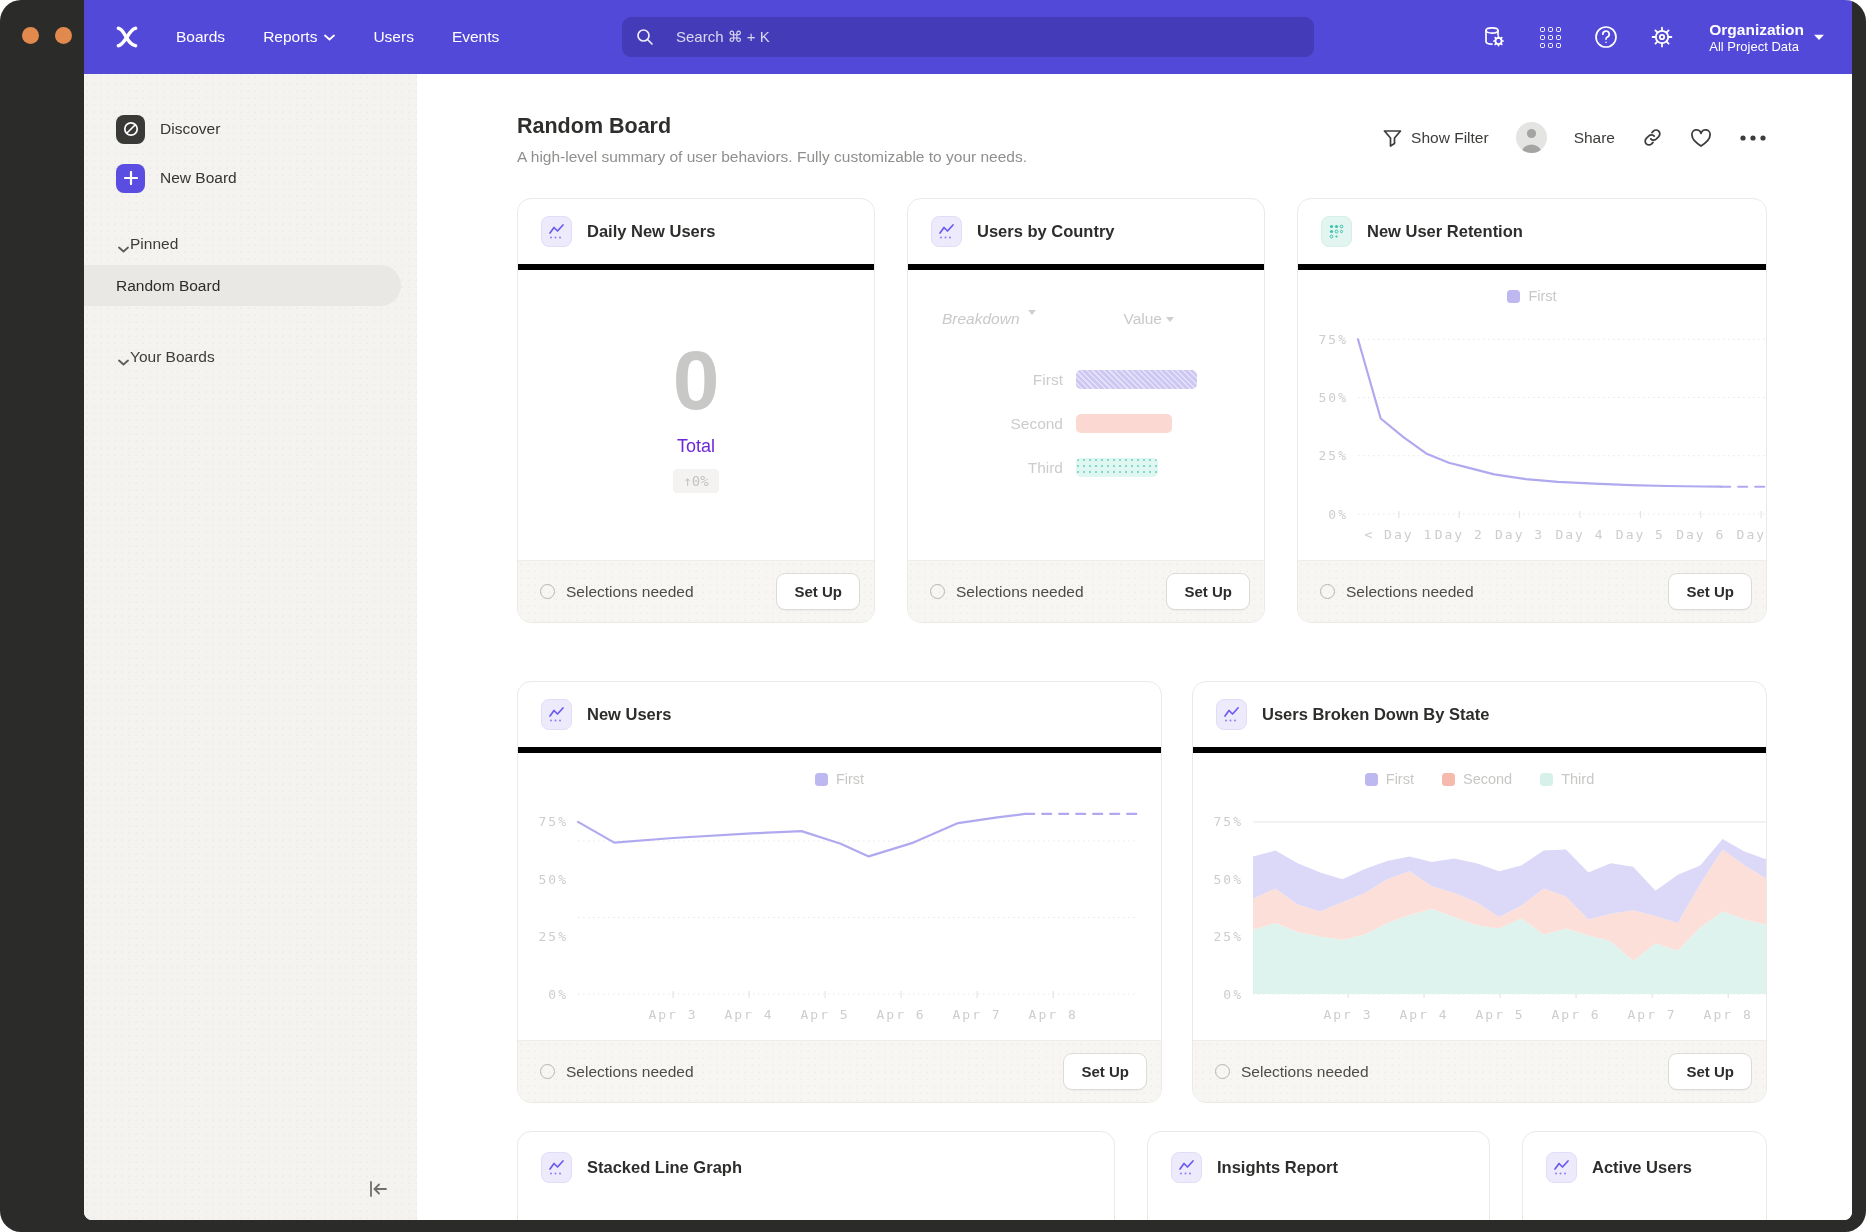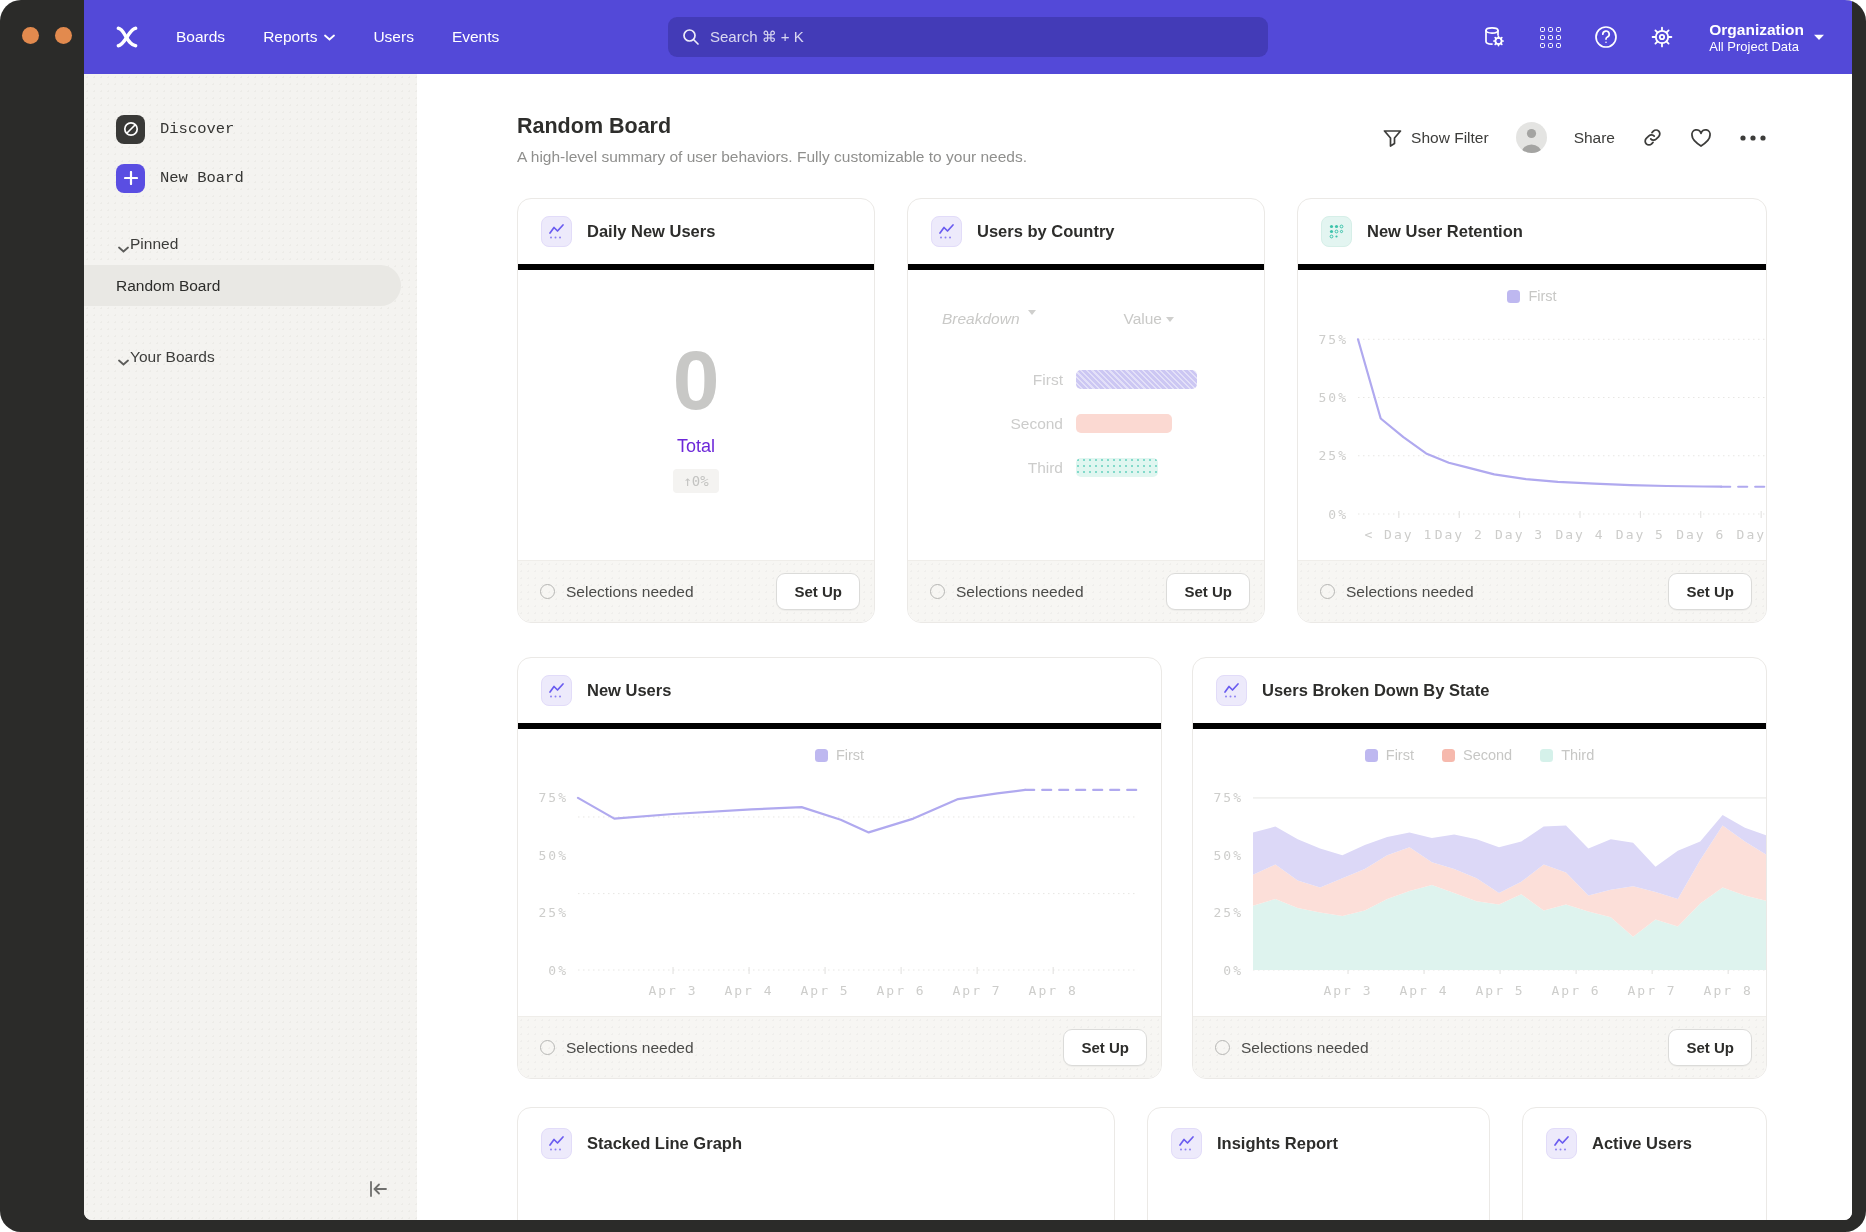--- a/index.html
+++ b/index.html
@@ -18,38 +18,38 @@
   .app { flex:1; margin:0 14px 12px 14px; border-radius:0 0 8px 8px; overflow:hidden;
          display:flex; flex-direction:column; background:#fff; }
 
   
   .topnav { height:74px; flex:0 0 74px; background:#5349d8; display:flex; align-items:center;
             padding:0 28px; position:relative; color:#fff; }
   .logo { width:30px; height:30px; display:flex; align-items:center; justify-content:center; margin-right:34px; }
   .nav-items { display:flex; align-items:center; gap:38px; font-size:15.5px; }
   .nav-item { display:flex; align-items:center; gap:7px; color:#fff; cursor:pointer; }
   .search { position:absolute; left:50%; top:50%; transform:translate(-50%,-50%);
-            width:600px; height:40px; border-radius:9px; background:rgba(15,10,70,0.22);
-            display:flex; align-items:center; padding:0 14px; gap:10px; }
+            width:692px; height:40px; border-radius:9px; background:rgba(15,10,70,0.22);
+            display:flex; align-items:center; padding:0 14px; gap:22px; }
   .search .ph { color:rgba(255,255,255,0.8); font-size:15px; }
   .nav-right { margin-left:auto; display:flex; align-items:center; gap:30px; }
   .nav-icon { width:26px; height:26px; display:flex; align-items:center; justify-content:center; }
   .grid-icon { display:grid; grid-template-columns:repeat(3,5px); grid-template-rows:repeat(3,5px); gap:3px; }
   .grid-icon span { width:5px; height:5px; border:1.4px solid #fff; border-radius:1.5px; }
   .org { display:flex; align-items:center; gap:10px; margin-left:4px; }
   .org-name { font-size:15.5px; font-weight:700; line-height:1.25; }
   .org-scope { font-size:13px; }
 
   
   .bodyrow { flex:1; display:flex; overflow:hidden; }
   .sidebar { width:333px; flex:0 0 333px; background:#f4f3f0; position:relative;
              background-image:radial-gradient(rgba(110,110,95,0.06) 1px, transparent 1px); background-size:7px 7px;
              padding-top:40px; }
   .side-item { display:flex; align-items:center; gap:15px; padding-left:32px; height:30px; margin-bottom:19px;
-               font-size:15.5px; color:#353533; cursor:pointer;font-family:Liberation Mono, monospace; }
+               font-size:15.5px; color:#353533; cursor:pointer; }
   .side-ic { width:29px; height:29px; border-radius:8px; display:flex; align-items:center; justify-content:center; }
   .side-ic.dark { background:#393937; }
   .side-ic.purple { background:#5a4ee2; }
   .side-section { display:flex; align-items:flex-end; gap:1px; padding-left:34px; height:24px;
                   margin-top:36px; margin-bottom:12px; font-size:15.5px; color:#3c3c3a; cursor:pointer; }
   .side-pill { width:calc(100% - 16px); height:41px; background:#e9e8e4; border-radius:0 21px 21px 0;
                display:flex; align-items:center; padding-left:32px; font-size:15.5px; color:#2c2c2a; cursor:pointer; }
   .collapse-btn { position:absolute; bottom:18px; right:26px; width:26px; height:26px; cursor:pointer;
                   display:flex; align-items:center; justify-content:center; }
 
@@ -61,21 +61,21 @@
   .board-sub { margin-top:9px; font-size:15.5px; color:#8f8f8d; }
   .board-actions { display:flex; align-items:center; gap:27px; margin-top:8px; color:#3c3c3a; }
   .act { display:flex; align-items:center; gap:9px; font-size:15.5px; color:#3c3c3a; cursor:pointer;
          background:none; border:none; font-family:inherit; }
   .avatar { width:31px; height:31px; border-radius:50%; background:#e4e4e2; display:flex; align-items:flex-end;
             justify-content:center; overflow:hidden; cursor:pointer; }
 
   
   .row { display:grid; }
   .row1 { margin-top:32px; grid-template-columns:358px 358px 1fr; gap:32px; }
-  .row2 { margin-top:34px; grid-template-columns:645px 1fr; gap:30px; }
+  .row2 { margin-top:58px; grid-template-columns:645px 1fr; gap:30px; }
   .row3 { margin-top:28px; grid-template-columns:598px 343px 1fr; gap:32px; }
   .card { background:#fff; border:1px solid #ebe9e6; border-radius:14px; display:flex; flex-direction:column;
           overflow:hidden; }
   .row1 .card { height:425px; } .row2 .card { height:422px; } .row3 .card { height:180px; }
   .card-head { height:71px; flex:0 0 71px; display:flex; align-items:center; gap:15px; padding:0 23px;
                border-bottom:6px solid #000000; }
   .card-ic { width:31px; height:31px; border-radius:8px; display:flex; align-items:center; justify-content:center; }
   .card-ic.purple { background:#edeafb; border:1px solid #e2dcf9; }
   .card-ic.teal { background:#e3f5f1; border:1px solid #d6efe8; }
   .card-title { font-size:16.5px; font-weight:700; color:#2d2d2b; }

